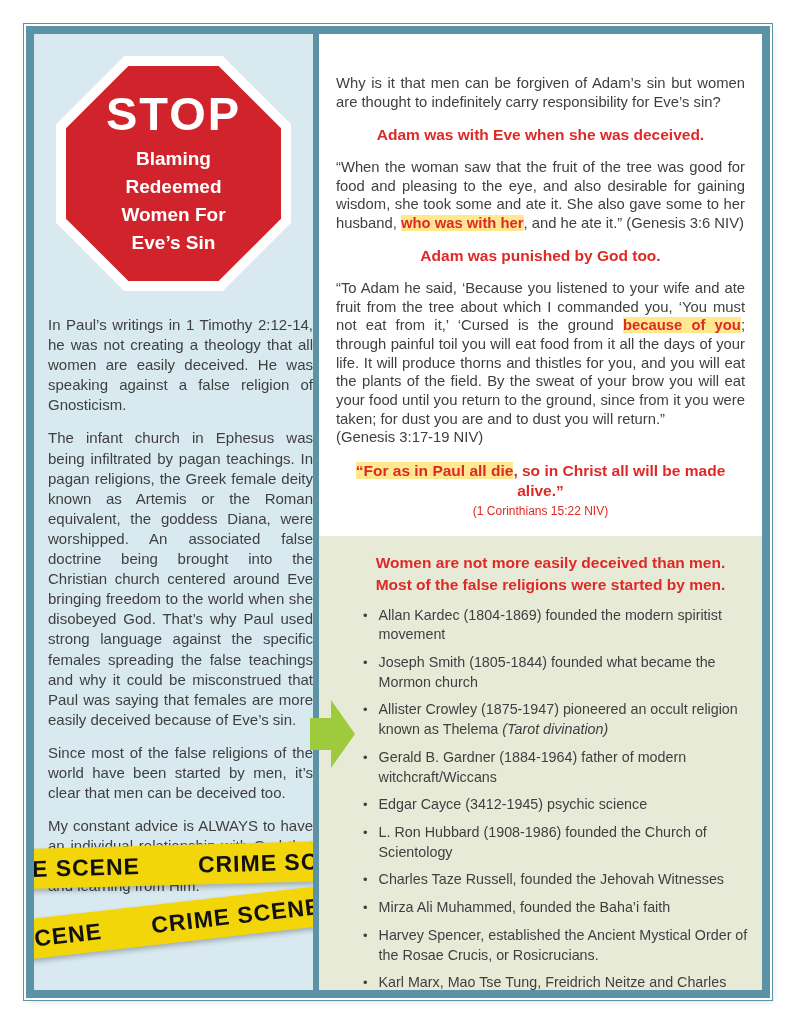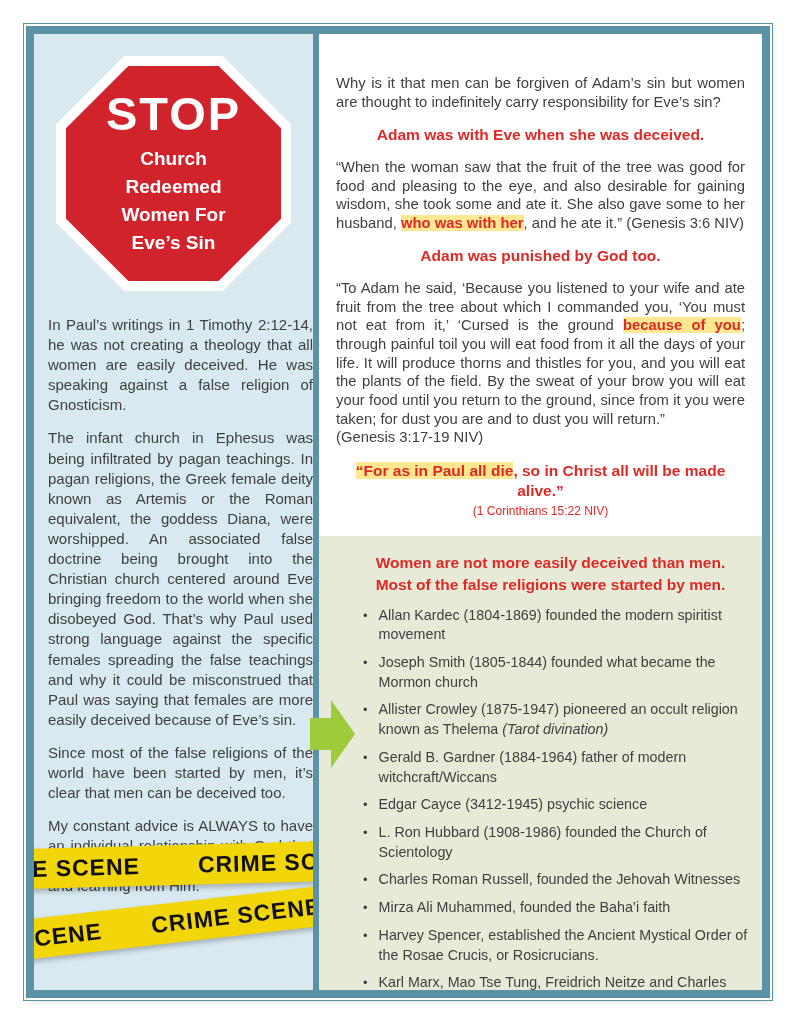--- a/index.html
+++ b/index.html
@@ -97,21 +97,21 @@
 <body>
 
 <div class="page">
   <div class="frame">
 
     <div class="left-panel">
       <div class="stop-wrap">
         <div class="octo-outer"></div>
         <div class="octo-inner">
           <div class="stop-title">STOP</div>
-          <div class="stop-line">Church</div>
+          <div class="stop-line">Blaming</div>
           <div class="stop-line">Redeemed</div>
           <div class="stop-line">Women For</div>
           <div class="stop-line">Eve’s Sin</div>
         </div>
       </div>
 
       <div class="left-text">
 
       <p>In Paul’s writings in 1 Timothy 2:12-14, he was not creating a theology that all women are easily deceived. He was speaking against a false religion of Gnosticism.</p>
           <p>The infant church in Ephesus was being infiltrated by pagan teachings. In pagan religions, the Greek female deity known as Artemis or the Roman equivalent, the goddess Diana, were worshipped. An associated false doctrine being brought into the Christian church centered around Eve bringing freedom to the world when she disobeyed God. That’s why Paul used strong language against the specific females spreading the false teachings and why it could be misconstrued that Paul was saying that females are more easily deceived because of Eve’s sin.</p>
@@ -175,21 +175,21 @@
             <li>
               <span class="dot">•</span>
               <span class="b-body"><span class="b-text">Edgar Cayce (3412-1945) psychic science</span><span class="b-italic"></span></span>
             </li>
             <li>
               <span class="dot">•</span>
               <span class="b-body"><span class="b-text">L. Ron Hubbard (1908-1986) founded the Church of Scientology</span><span class="b-italic"></span></span>
             </li>
             <li>
               <span class="dot">•</span>
-              <span class="b-body"><span class="b-text">Charles Roman Russell, founded the Jehovah Witnesses</span><span class="b-italic"></span></span>
+              <span class="b-body"><span class="b-text">Charles Taze Russell, founded the Jehovah Witnesses</span><span class="b-italic"></span></span>
             </li>
             <li>
               <span class="dot">•</span>
               <span class="b-body"><span class="b-text">Mirza Ali Muhammed, founded the Baha’i faith</span><span class="b-italic"></span></span>
             </li>
             <li>
               <span class="dot">•</span>
               <span class="b-body"><span class="b-text">Harvey Spencer, established the Ancient Mystical Order of the Rosae Crucis, or Rosicrucians.</span><span class="b-italic"></span></span>
             </li>
             <li>

